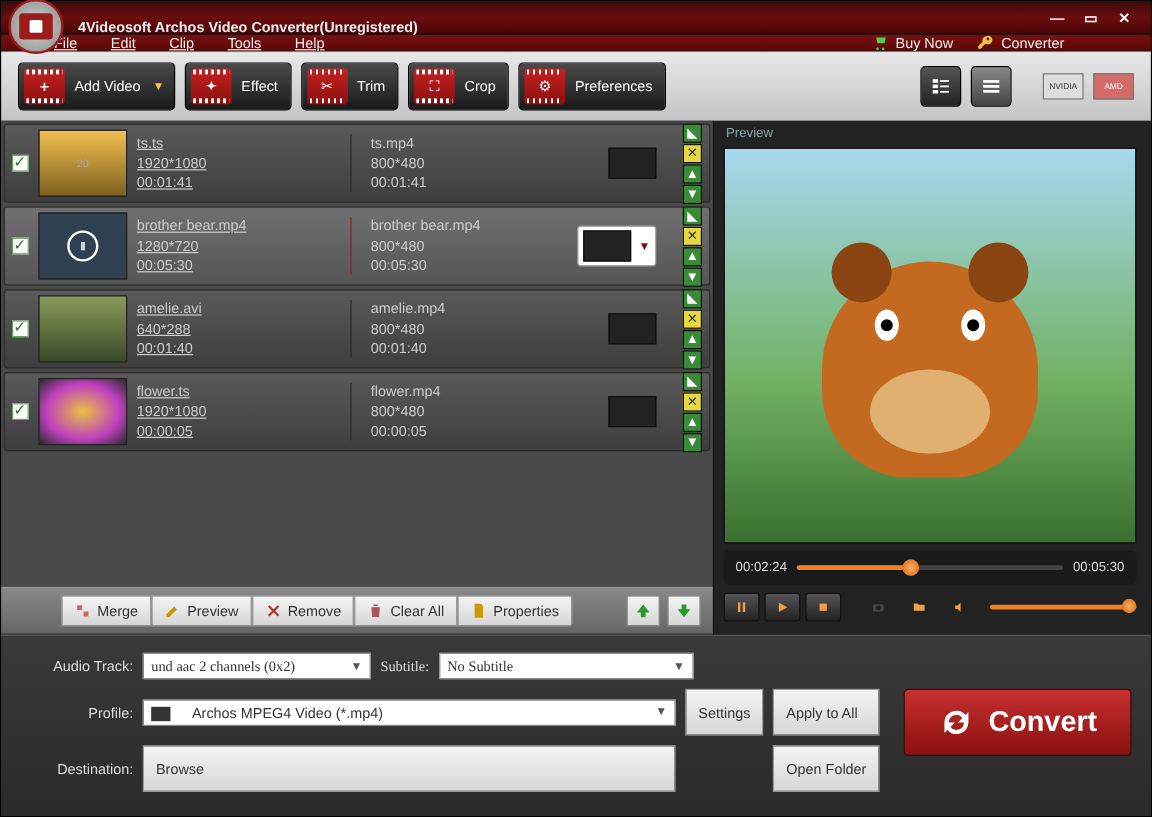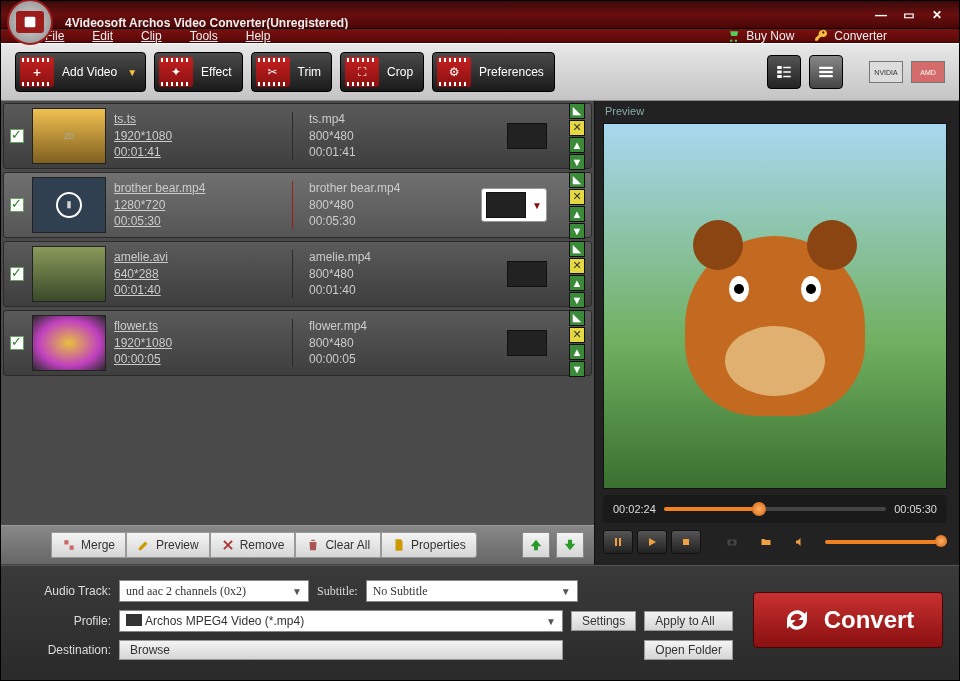--- a/index.html
+++ b/index.html
@@ -90,21 +90,21 @@
 .pc svg{width:12px;height:12px;fill:#f0a040}
 .pcontrols .vol { flex:1; height:4px; background:#f08020; border-radius:2px; position:relative; margin-left:6px;}
 .pcontrols .vol .vk{position:absolute;right:0;top:-5px;width:12px;height:12px;background:radial-gradient(#ffb060,#d06010);border-radius:50%;}
 
 
 .bottom { background: linear-gradient(#3a3a3a,#2a2a2a); border-top:1px solid #555; padding:14px 16px 20px 16px; display:flex; gap:20px;}
 .form { flex:1; display:grid; grid-template-columns: 94px 1fr auto auto auto auto; gap:8px 8px; align-items:center;}
 .form label { text-align:right; color:#ddd; }
 .sel, .inp { height:22px; background:#fff; border:1px solid #888; color:#333; padding:0 6px; display:flex; align-items:center; justify-content:space-between; gap:6px;}
 .sel .caret3{font-size:10px;color:#555}
-.btn { height:20px; padding:0 10px; background:linear-gradient(#f4f4f4,#d6d6d6); border:1px solid #999; color:#333; display:flex; align-items:center; cursor:pointer; font-size:12px;}
+.btn { height:39px; padding:0 10px; background:linear-gradient(#f4f4f4,#d6d6d6); border:1px solid #999; color:#333; display:flex; align-items:center; cursor:pointer; font-size:12px;}
 .convert { width:190px; height:56px; background:linear-gradient(#c83030,#8a1010); border:1px solid #4a0404; border-radius:4px; color:#fff; font-size:24px; font-weight:bold; display:flex; align-items:center; justify-content:center; gap:12px; cursor:pointer; align-self:center;}
 .convert svg{width:30px;height:30px;fill:#fff}
 
 </style>
 </head>
 <body>
 
 <div class="app">
 
   <div class="titlebar">
@@ -425,21 +425,21 @@
           </div>
         <label>Subtitle:</label>
         <div class="sel" style="width:212px">
             <span>No Subtitle</span>
             <span class="caret3">▼</span>
           </div>
       </div>
 
       <label>Profile:</label>
       <div class="sel" style="grid-column:2/3">
-        <span style="display:flex;align-items:flex-start;gap:3px">
+        <span style="display:flex;align-items:flex-end;gap:18px">
             <span style="width:16px;height:12px;background:#333;display:inline-block"></span>
             <span>Archos MPEG4 Video (*.mp4)</span>
           </span>
         <span class="caret3">▼</span>
       </div>
       <div class="btn">Settings</div>
       <div class="btn" style="grid-column:4/7">Apply to All</div>
 
       <label>Destination:</label>
       <div class="btn">Browse</div>

